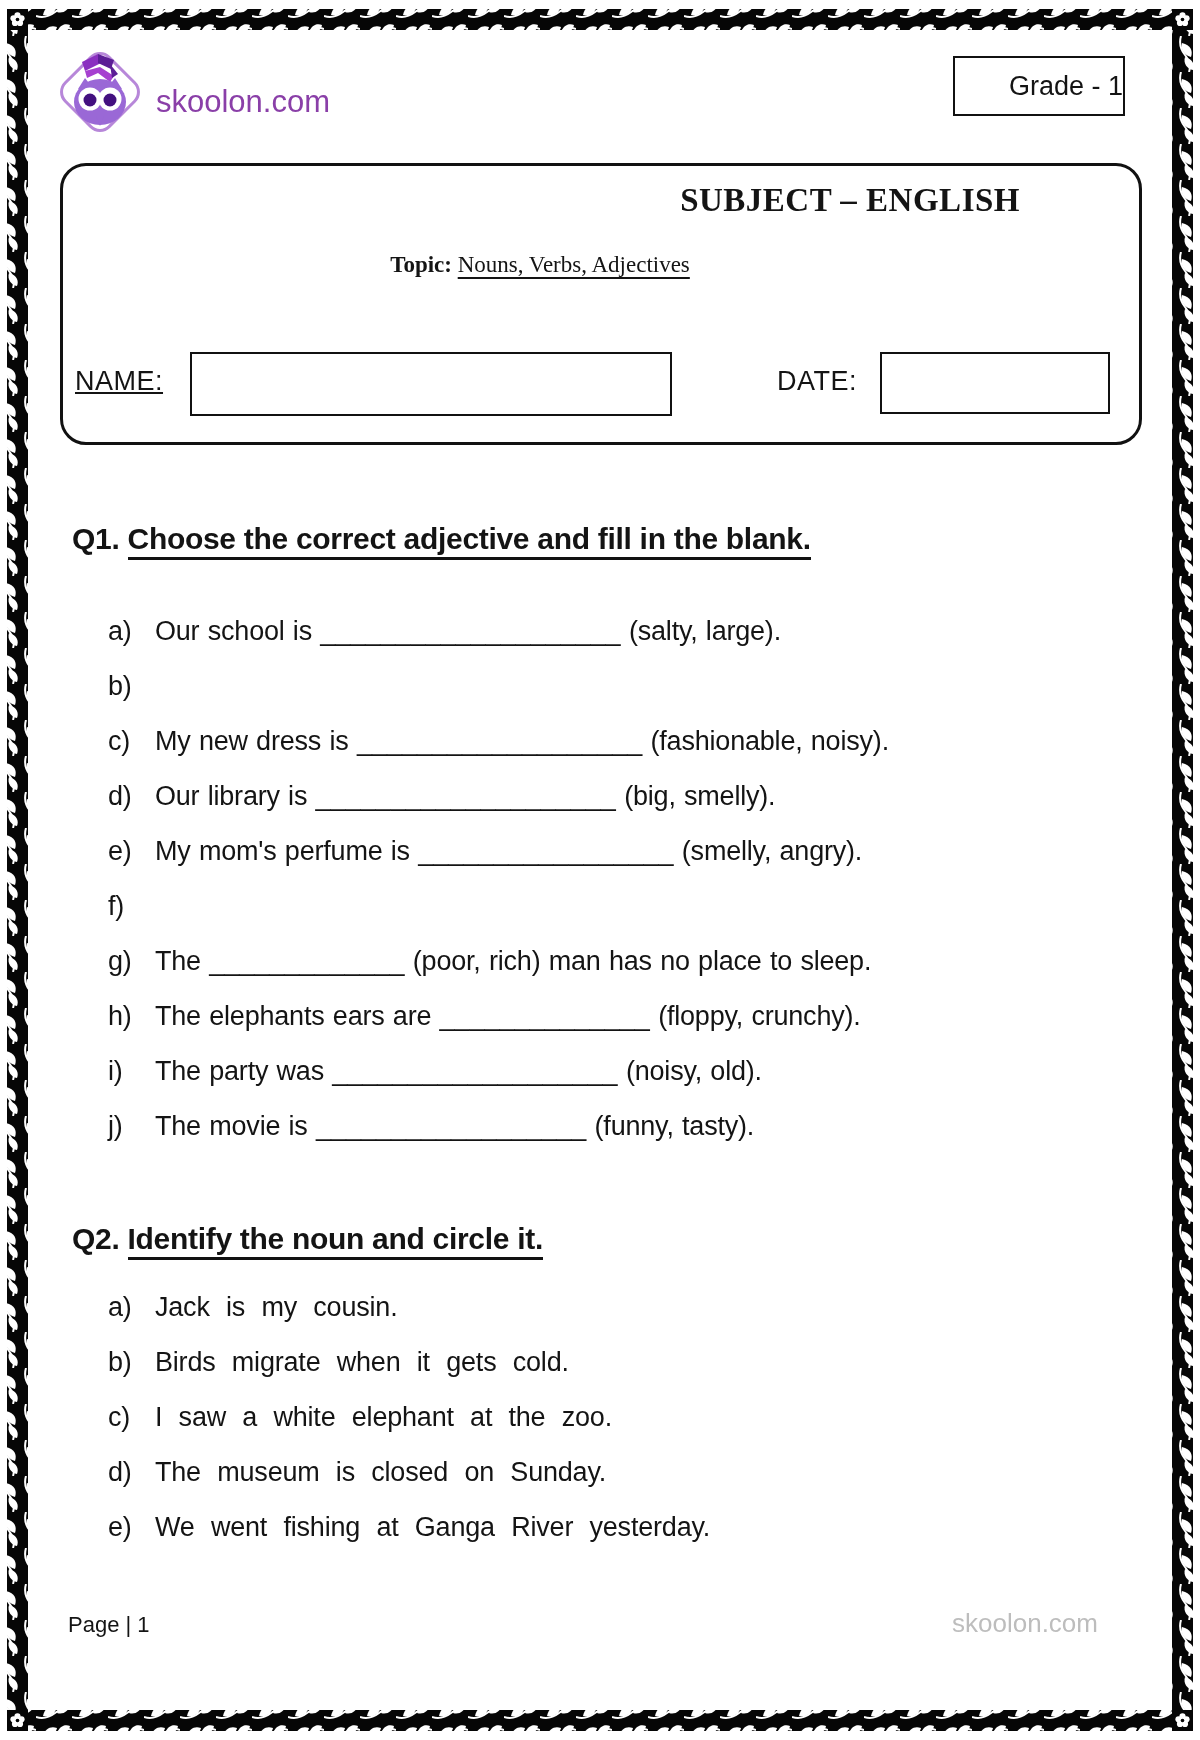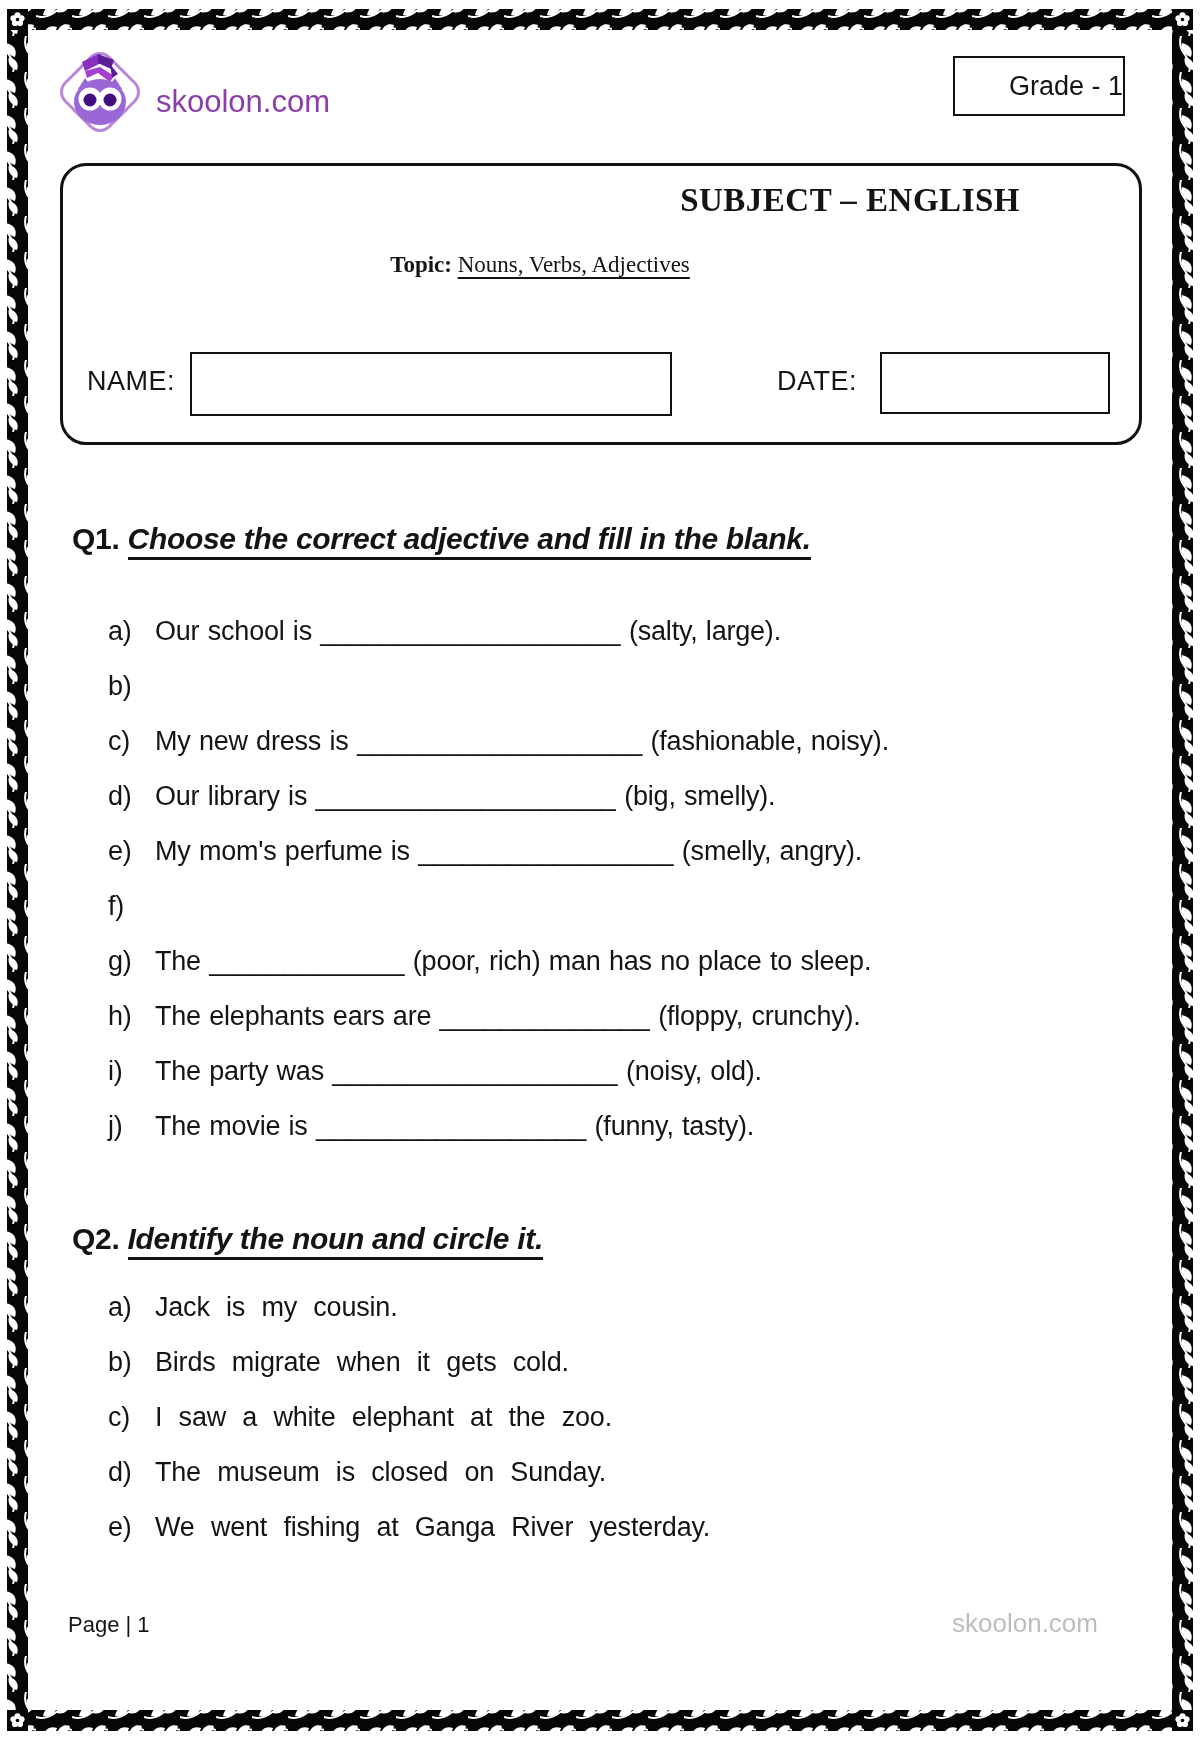--- a/index.html
+++ b/index.html
@@ -33,33 +33,33 @@
     font-family:"Liberation Serif", serif;font-weight:bold;font-size:33px;letter-spacing:0.5px;margin-top:16px;
   }
   .topic-line{
     position:absolute;left:60px;top:252px;width:960px;text-align:center;
     font-family:"Liberation Serif", serif;font-size:23px;
   }
   .topic-line .t-label{font-weight:bold;}
   .topic-line .t-value{text-decoration:underline;text-decoration-thickness:2px;text-underline-offset:5px;}
   .field-label{position:absolute;font-size:27px;letter-spacing:0.5px;}
   .input-box{position:absolute;border:2.5px solid #111;background:#fff;box-sizing:border-box;font-size:26px;padding:4px 10px;}
-  .name-label{left:87px;top:366px;}
+  .name-label{left:75px;top:366px;text-decoration:underline;}
   .name-box{left:190px;top:352px;width:482px;height:64px;}
   .date-label{left:777px;top:366px;text-align:center;}
   .date-box{left:880px;top:352px;width:230px;height:62px;}
 
   
   .q-heading{
     position:absolute;left:72px;
     font-size:30px;font-weight:bold;letter-spacing:-0.3px;
   }
   .q1-heading{top:522px;}
   .q2-heading{top:1222px;text-align:center;}
-  .q-heading .q-title{border-bottom:3.5px solid #111;padding-bottom:2px;font-style:italic;}
+  .q-heading .q-title{border-bottom:3.5px solid #111;padding-bottom:2px;}
 
   
   .q-list{position:absolute;left:108px;right:60px;}
   .q1-list{top:614px;}
   .q2-list{top:1290px;}
   .q-item{display:flex;align-items:flex-start;font-size:27px;letter-spacing:-0.2px;margin-bottom:20px;line-height:35px;}
   .q-item .letter{width:47px;flex:0 0 47px;}
   .q1-list .q-item .body{word-spacing:1px;}
   .q2-list .q-item .body{word-spacing:9px;}
   .blank{letter-spacing:0;white-space:nowrap;}

